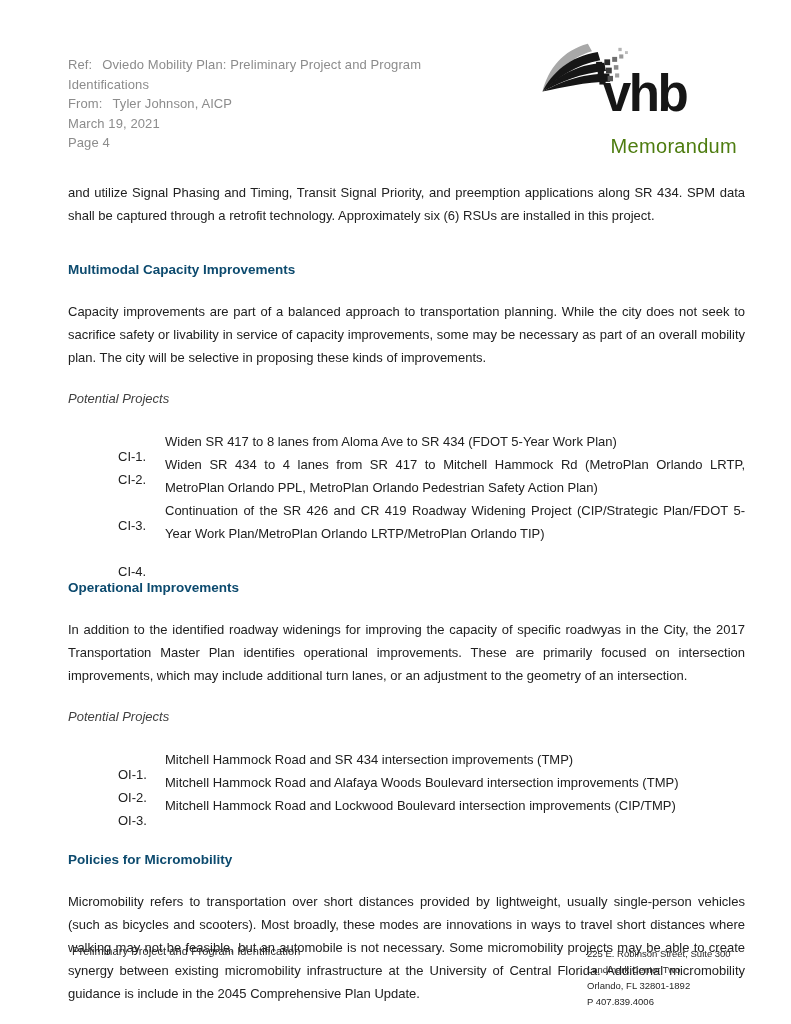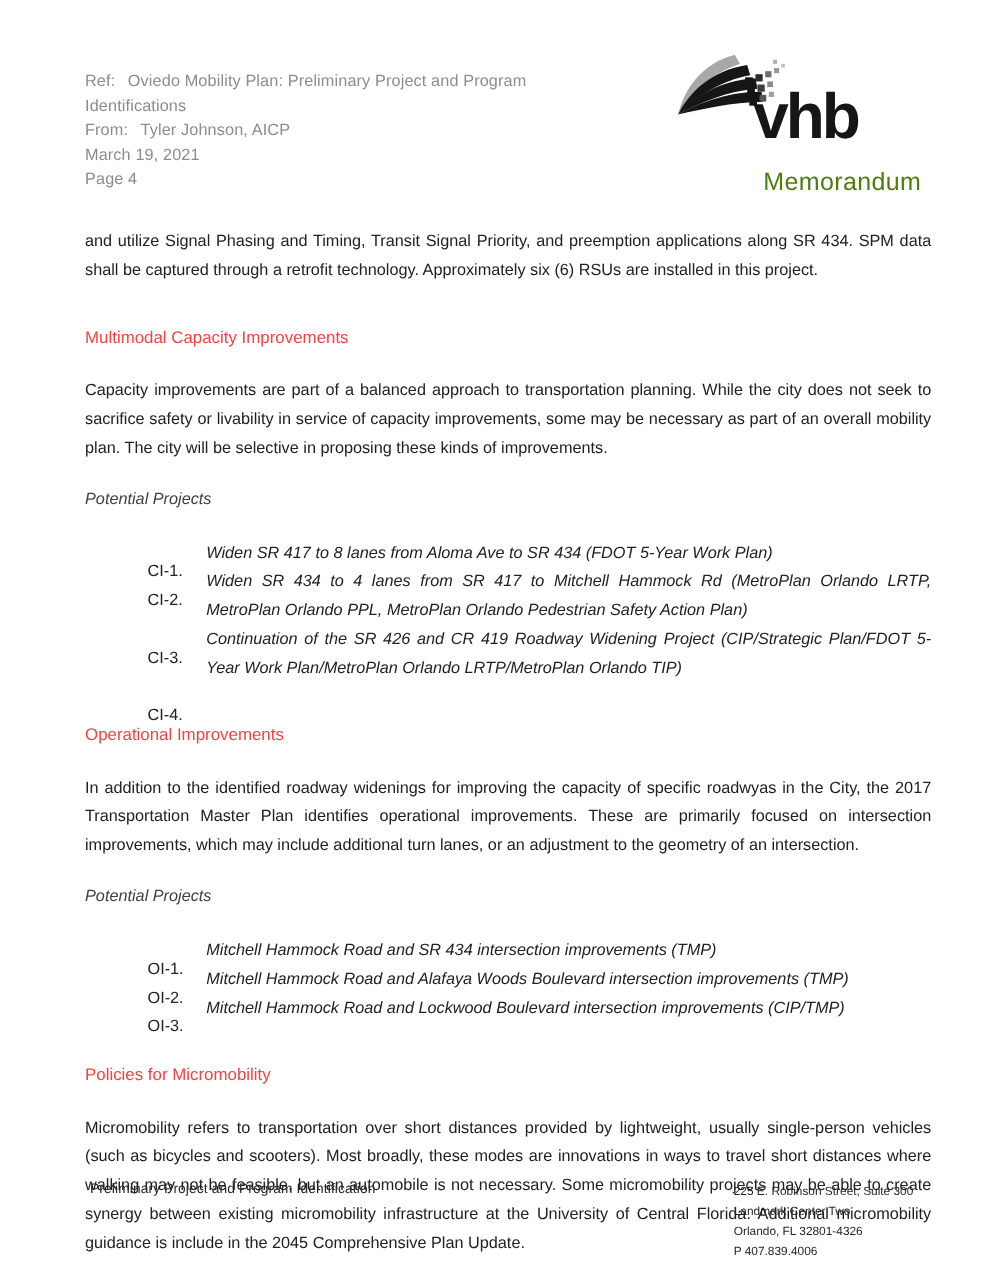--- a/index.html
+++ b/index.html
@@ -52,40 +52,40 @@
     font-size: 13px;
     line-height: 23px;
     color: #212121;
   }
   .content p {
     margin: 0;
     text-align: justify;
   }
   .section-heading {
     font-size: 13.5px;
-    font-weight: normal;
-    color: #ef4444;
+    font-weight: bold;
+    color: #0c4a6e;
     margin: 33px 0 0 0;
     line-height: 20px;
   }
   .para { margin-top: 20px !important; }
   .subheading {
     margin-top: 20px;
     font-style: italic;
     color: #404040;
     line-height: 20px;
   }
   .list { margin-top: 21px; }
   .list-item {
     position: relative;
     padding-left: 97px;
     line-height: 23px;
   }
   .list-label { position: absolute; left: 50px; top: 15px; }
-  .list-text { display: block; text-align: justify; font-style: italic; }
+  .list-text { display: block; text-align: justify; }
 
   
   .footer-left {
     position: absolute;
     left: 72px;
     top: 945px;
     font-size: 11px;
     color: #262626;
     letter-spacing: 0.1px;
   }
@@ -184,17 +184,17 @@
     </div>
 
     <div class="section-heading">Policies for Micromobility</div>
     <p class="para">Micromobility refers to transportation over short distances provided by lightweight, usually single-person vehicles (such as bicycles and scooters). Most broadly, these modes are innovations in ways to travel short distances where walking may not be feasible, but an automobile is not necessary. Some micromobility projects may be able to create synergy between existing micromobility infrastructure at the University of Central Florida. Additional micromobility guidance is include in the 2045 Comprehensive Plan Update.</p>
   </div>
 
   <div class="footer-left">Preliminary Project and Program Identification</div>
   <div class="footer-right">
     <div>225 E. Robinson Street, Suite 300</div>
     <div>Landmark Center Two</div>
-    <div>Orlando, FL 32801-4326</div>
+    <div>Orlando, FL 32801-1892</div>
     <div>P 407.839.4006</div>
   </div>
 
 </div>
 
 </body></html>

